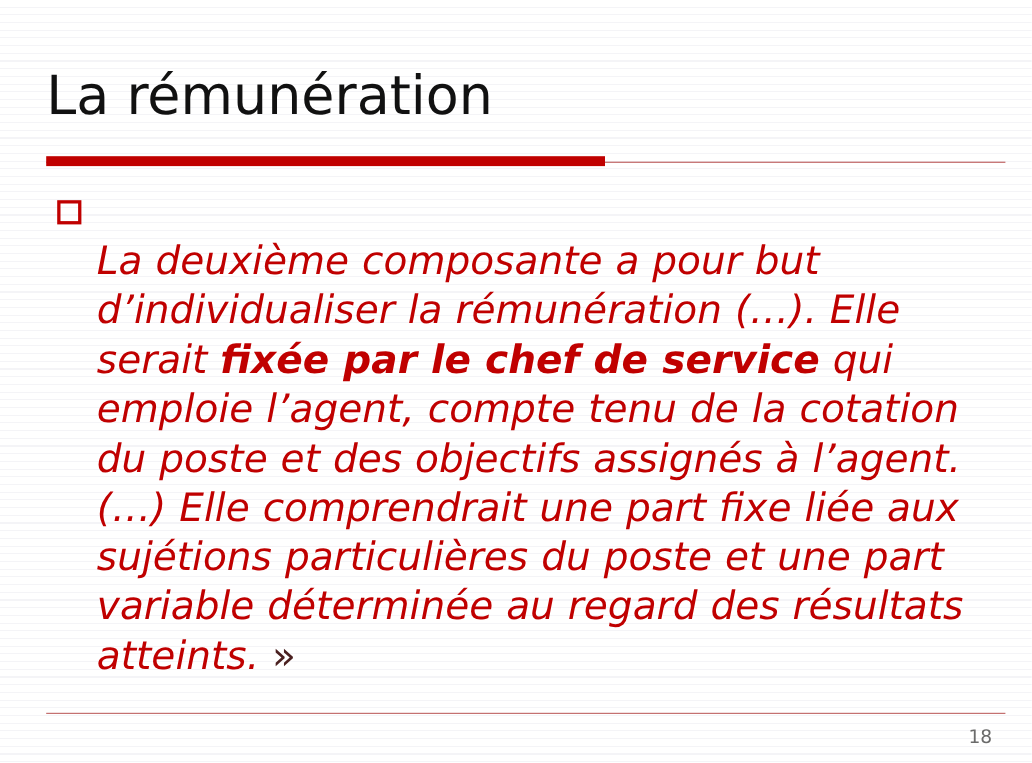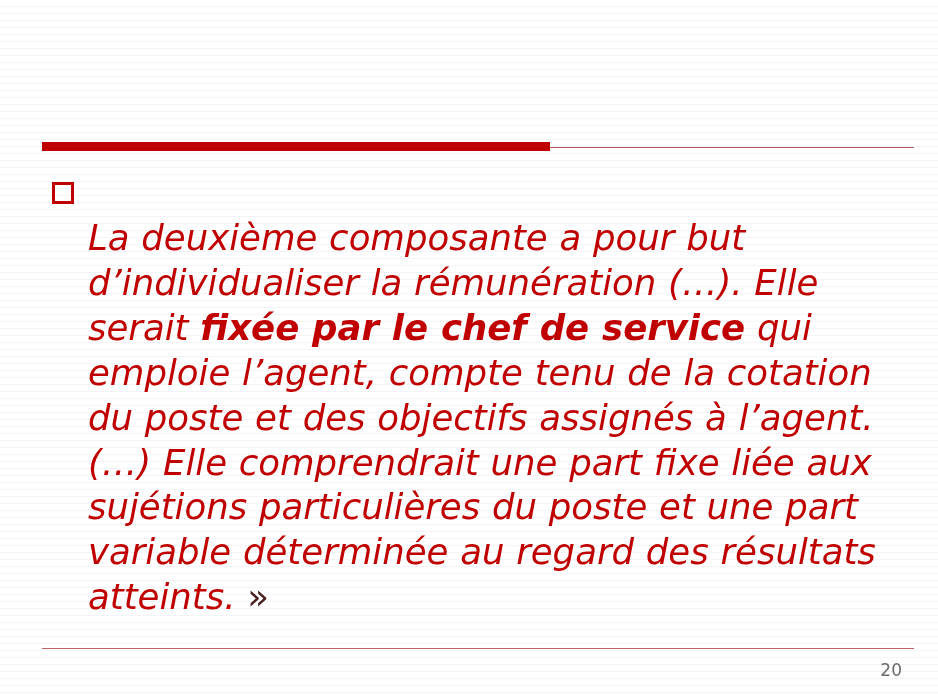--- a/index.html
+++ b/index.html
@@ -119,28 +119,29 @@
     font-size: 17px;
     color: #6b6b6b;
     font-family: "DejaVu Sans", sans-serif;
   }
 </style>
 </head>
 <body>
 
 <div class="slide">
 
+  <div class="title">La rémunération</div>
 
   <div class="title-rule-thin"></div>
   <div class="title-rule-thick"></div>
 
   <div class="body-block">
     <div class="bullet-marker"></div>
     <div class="para">
       <span>La deuxième composante a pour but d’individualiser la rémunération (…). Elle serait </span><span class="bold">fixée par le chef de service</span><span> qui emploie l’agent, compte tenu de la cotation du poste et des objectifs assignés à l’agent. (…) Elle comprendrait une part fixe liée aux sujétions particulières du poste et une part variable déterminée au regard des résultats atteints. </span><span class="guillemet">»</span>
     </div>
   </div>
 
   <div class="footer-rule"></div>
 
-  <div class="page-number">20</div>
+  <div class="page-number">18</div>
 
 </div>
 
 </body></html>

